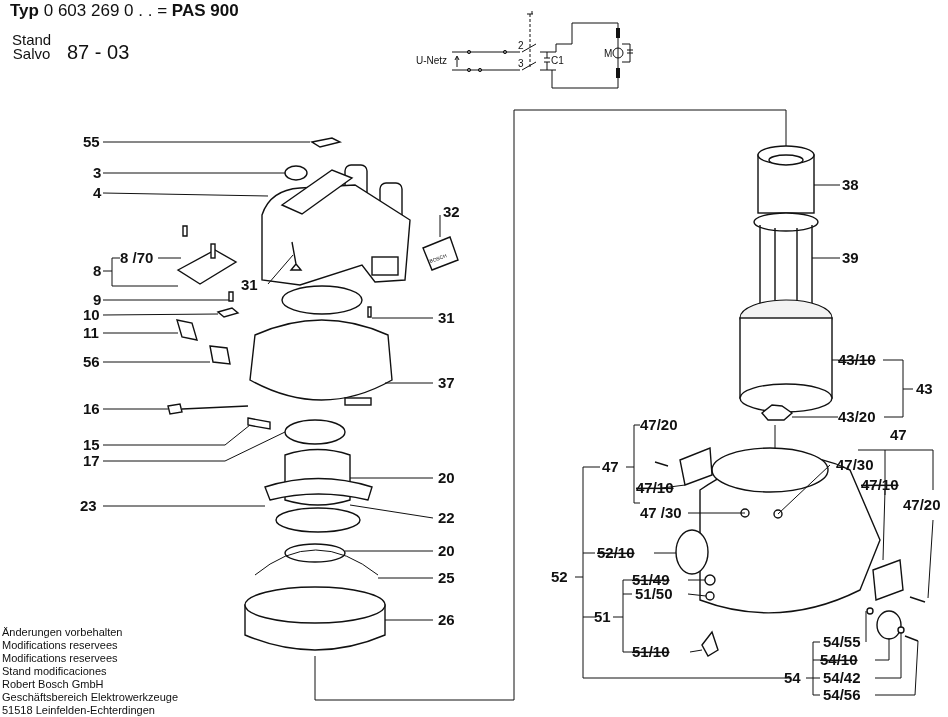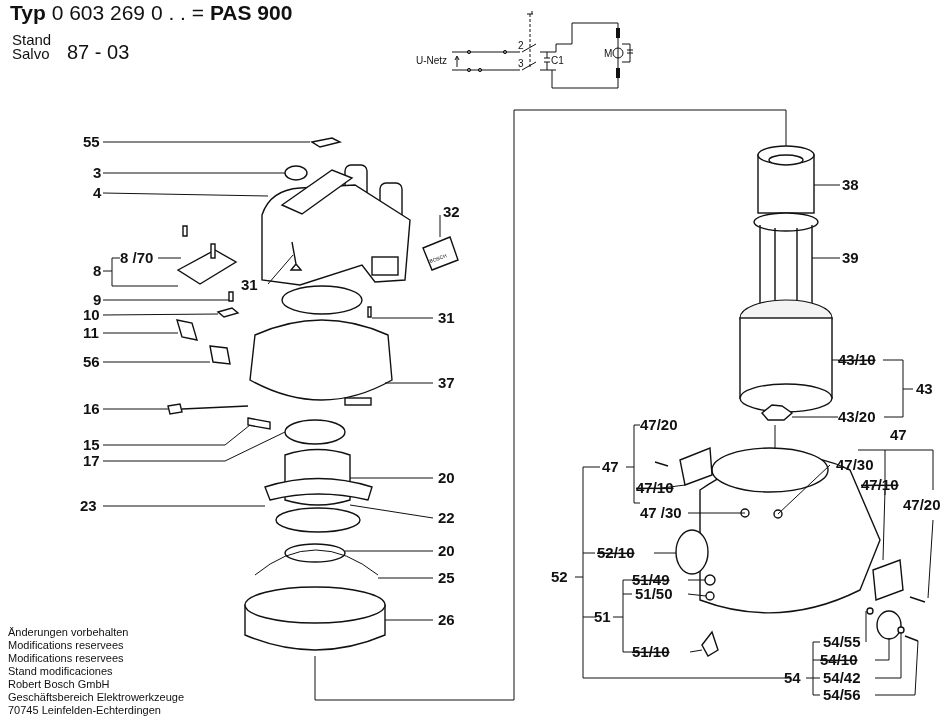--- a/index.html
+++ b/index.html
@@ -1,22 +1,22 @@
 <!DOCTYPE html>
 <html><head>
 <meta charset="utf-8">
 <style>
   html,body{margin:0;padding:0;background:#fff;}
   body{width:948px;height:717px;position:relative;overflow:hidden;font-family:"Liberation Sans",sans-serif;color:#111;}
-  .hdr-typ{position:absolute;left:10px;top:1px;font-size:21px;white-space:nowrap;}
+  .hdr-typ{position:absolute;left:10px;top:1px;font-size:17px;white-space:nowrap;}
   .hdr-typ b{font-weight:bold;}
   .hdr-typ .num{font-weight:normal;}
-  .stand{position:absolute;left:12px;top:33px;font-size:15px;line-height:14px;}
+  .stand{position:absolute;left:12px;top:33px;font-size:15px;line-height:14px;text-align:center;}
   .stand-val{position:absolute;left:67px;top:41px;font-size:20px;}
-  .footer{position:absolute;left:8px;top:626px;font-size:11px;line-height:13px;}
+  .footer{position:absolute;left:2px;top:626px;font-size:11px;line-height:13px;}
   .footer .b{font-weight:normal;}
   svg#dia{position:absolute;left:0;top:0;}
   .lbl{font-family:"Liberation Sans",sans-serif;font-weight:bold;font-size:15px;fill:#111;}
   .lbl-s{font-family:"Liberation Sans",sans-serif;font-size:10px;fill:#111;}
   .ln{stroke:#111;stroke-width:1;fill:none;}
   .part{stroke:#111;stroke-width:1.4;fill:#fff;}
   .partg{stroke:#111;stroke-width:1.2;fill:#f3f3f3;}
 </style>
 </head>
 <body>
@@ -28,21 +28,21 @@
   </div>
 <div class="stand-val">87 - 03</div>
 
 <div class="footer">
   <div>Änderungen vorbehalten</div>
   <div>Modifications reservees</div>
   <div>Modifications reservees</div>
   <div>Stand modificaciones</div>
   <div class="b">Robert Bosch GmbH</div>
   <div class="b">Geschäftsbereich Elektrowerkzeuge</div>
-  <div class="b">70745 Leinfelden-Echterdingen</div>
+  <div class="b">51518 Leinfelden-Echterdingen</div>
 </div>
 
 <svg id="dia" width="948" height="717" viewBox="0 0 948 717">
 
   <g>
     <text class="lbl-s" x="416" y="64">U-Netz</text>
     <path class="ln" d="M457 67 L457 57 M455 60 L457 56 L459 60"></path>
     <path class="ln" d="M452 52 L520 52 M452 70 L520 70"></path>
     <circle cx="469" cy="52" r="1.6" class="ln"></circle>
       <circle cx="505" cy="52" r="1.6" class="ln"></circle>

